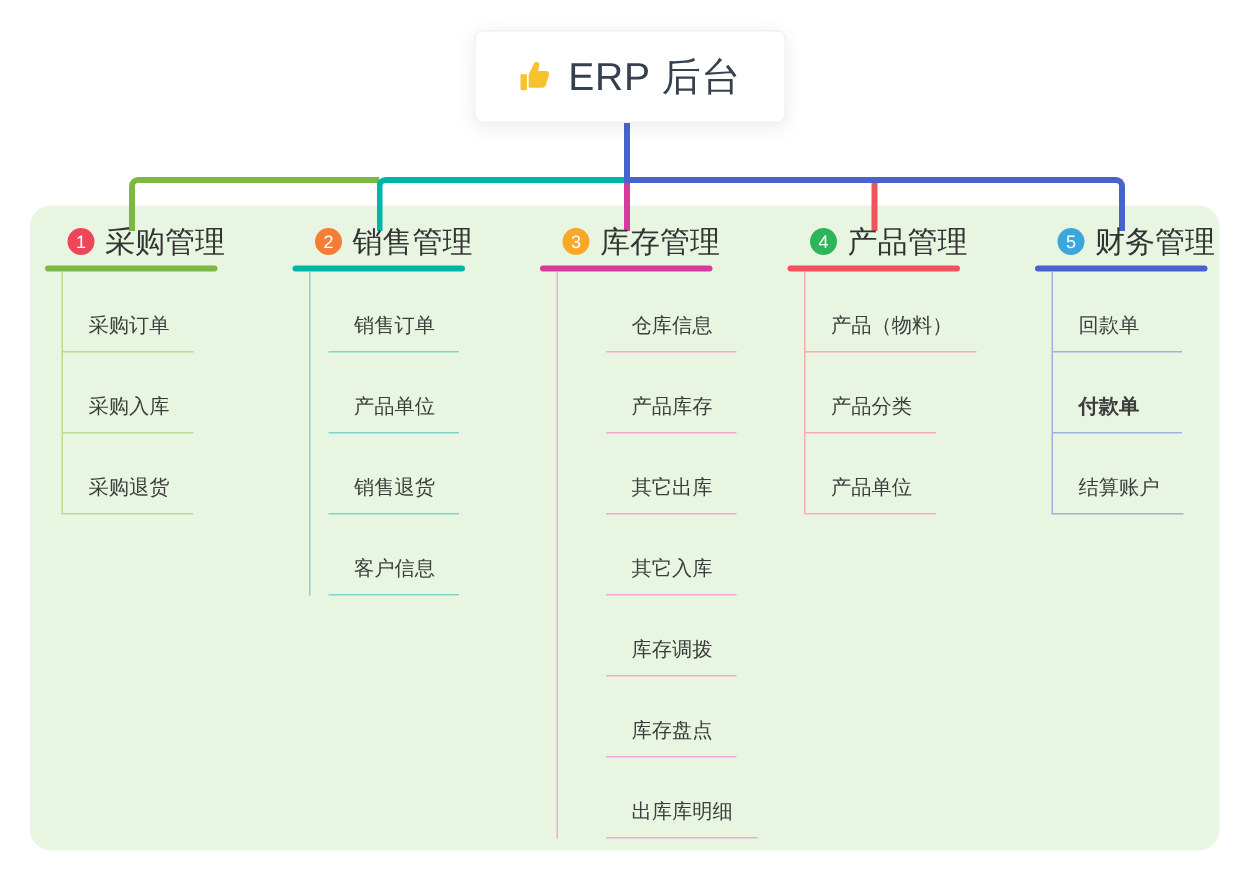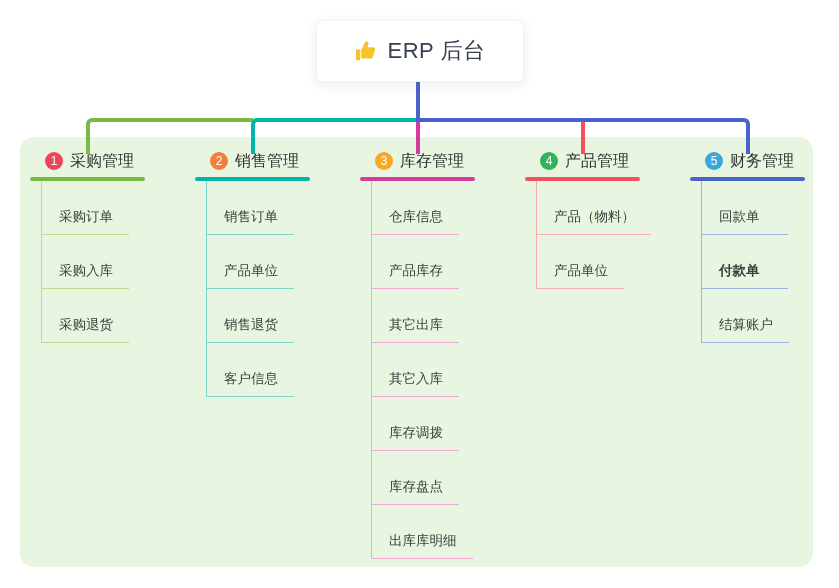--- a/index.html
+++ b/index.html
@@ -9,40 +9,40 @@
   
   .title-box{
     position:absolute;left:50%;top:20px;transform:translateX(-50%);
     height:62px;min-width:208px;box-sizing:border-box;
     background:#ffffff;border:1px solid #f1f1f3;border-radius:6px;
     box-shadow:0 3px 12px rgba(60,70,90,0.10);
     display:flex;align-items:center;justify-content:center;gap:10px;
     padding:0 26px;z-index:5;
   }
   .title-box .t-icon{width:24px;height:24px;display:inline-block;}
-  .title-box .t-text{font-size:22px;color:#36404e;letter-spacing:0.5px;white-space:nowrap;}
+  .title-box .t-text{font-size:26px;color:#36404e;letter-spacing:0.5px;white-space:nowrap;}
 
   
   .panel{
     position:absolute;left:20px;top:137px;width:793px;height:430px;
     background:#e8f6e1;border-radius:14px;z-index:0;
   }
 
   
   .piece{position:absolute;box-sizing:border-box;z-index:1;}
   .piece.bar{border:none;}
   .piece.elbow-tl{border-style:solid;border-width:4px 0 0 4px;border-top-left-radius:6px;background:transparent;}
   .piece.elbow-tr{border-style:solid;border-width:4px 4px 0 0;border-top-right-radius:6px;background:transparent;}
 
   
   .branch{position:absolute;top:148px;width:115px;z-index:2;}
   .branch-header{display:flex;align-items:center;height:26px;padding-left:15px;cursor:default;}
   .num{width:18px;height:18px;border-radius:50%;color:#fff;font-size:12px;line-height:18px;
        display:flex;align-items:center;justify-content:center;margin-right:7px;flex:0 0 18px;}
-  .branch-label{font-size:16px;color:#333333;white-space:nowrap;}
+  .branch-label{font-size:20px;color:#333333;white-space:nowrap;}
   .branch-underline{height:3.5px;border-radius:2px;margin-top:3px;width:115px;}
   .subs{margin:0 0 0 11px;padding:0;list-style:none;}
   .subs li{height:54px;display:flex;align-items:flex-end;width:max-content;min-width:86px;
            padding:0 16px 0 17px;box-sizing:border-box;}
   .subs li span{margin-bottom:8px;font-size:13.5px;color:#3d3d3d;white-space:nowrap;}
 </style>
 </head>
 <body>
 
 <div class="canvas">
@@ -86,42 +86,42 @@
             <span>采购退货</span>
           </li>
         </ul>
   </div>
       <div class="branch" style="left: 195px;">
     <div class="branch-header">
       <span class="num" style="background: rgb(245, 125, 56);">2</span>
       <span class="branch-label">销售管理</span>
     </div>
     <div class="branch-underline" style="background: rgb(0, 181, 170);"></div>
-    <ul class="subs" style="border-left: 1.6px solid rgb(127, 213, 203);">
+    <ul class="subs" style="border-left: 1.6px solid rgb(127, 213, 203); padding-left: 12px;">
           <li style="border-bottom: 1.6px solid rgb(127, 213, 203);">
             <span>销售订单</span>
           </li>
           <li style="border-bottom: 1.6px solid rgb(127, 213, 203);">
             <span>产品单位</span>
           </li>
           <li style="border-bottom: 1.6px solid rgb(127, 213, 203); align-items: flex-end;">
             <span>销售退货</span>
           </li>
           <li style="border-bottom: 1.6px solid rgb(127, 213, 203);">
             <span>客户信息</span>
           </li>
         </ul>
   </div>
       <div class="branch" style="left: 360px;">
     <div class="branch-header">
       <span class="num" style="background: rgb(249, 168, 38);">3</span>
       <span class="branch-label">库存管理</span>
     </div>
     <div class="branch-underline" style="background: rgb(214, 58, 158);"></div>
-    <ul class="subs" style="border-left: 1.6px solid rgb(243, 167, 211);">
+    <ul class="subs" style="border-left: 1.6px solid rgb(243, 167, 211); padding-left: 32px;">
           <li style="border-bottom: 1.6px solid rgb(243, 167, 211);">
             <span>仓库信息</span>
           </li>
           <li style="border-bottom: 1.6px solid rgb(243, 167, 211);">
             <span>产品库存</span>
           </li>
           <li style="border-bottom: 1.6px solid rgb(243, 167, 211);">
             <span>其它出库</span>
           </li>
           <li style="border-bottom: 1.6px solid rgb(243, 167, 211);">
@@ -142,20 +142,23 @@
     <div class="branch-header">
       <span class="num" style="background: rgb(46, 180, 90);">4</span>
       <span class="branch-label">产品管理</span>
     </div>
     <div class="branch-underline" style="background: rgb(242, 82, 95);"></div>
     <ul class="subs" style="border-left: 1.6px solid rgb(248, 171, 176);">
           <li style="border-bottom: 1.6px solid rgb(248, 171, 176);">
             <span>产品（物料）</span>
           </li>
           <li style="border-bottom: 1.6px solid rgb(248, 171, 176);">
+            <span>产品分类</span>
+          </li>
+          <li style="border-bottom: 1.6px solid rgb(248, 171, 176);">
             <span>产品单位</span>
           </li>
         </ul>
   </div>
       <div class="branch" style="left: 690px;">
     <div class="branch-header">
       <span class="num" style="background: rgb(59, 167, 221);">5</span>
       <span class="branch-label">财务管理</span>
     </div>
     <div class="branch-underline" style="background: rgb(74, 99, 204);"></div>

